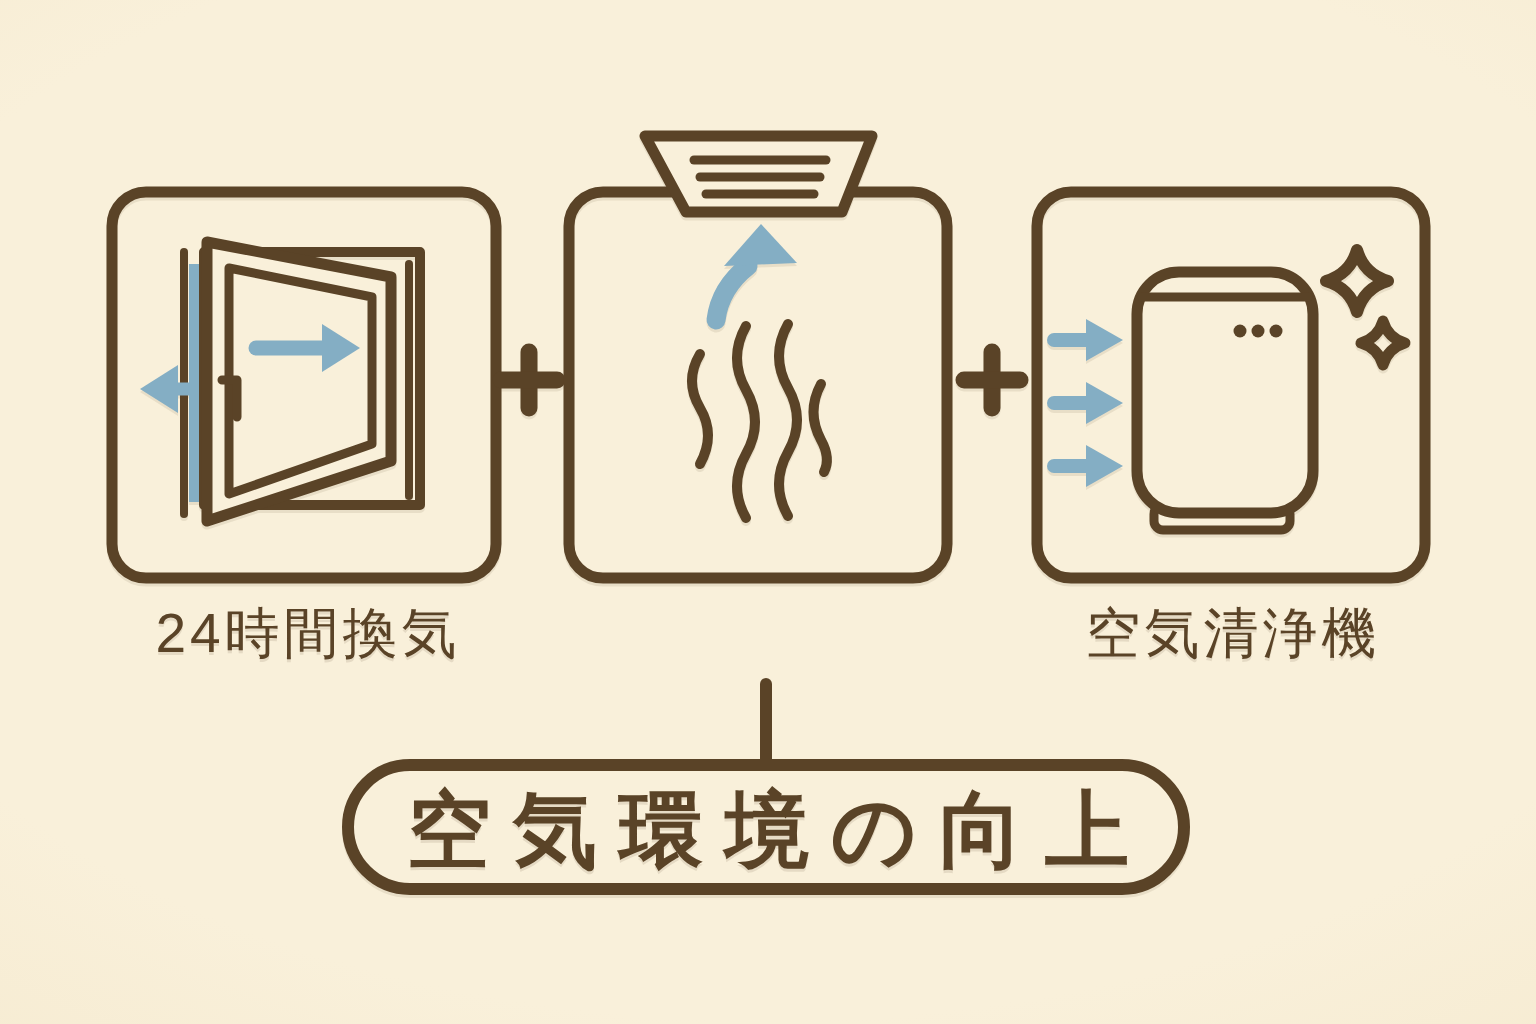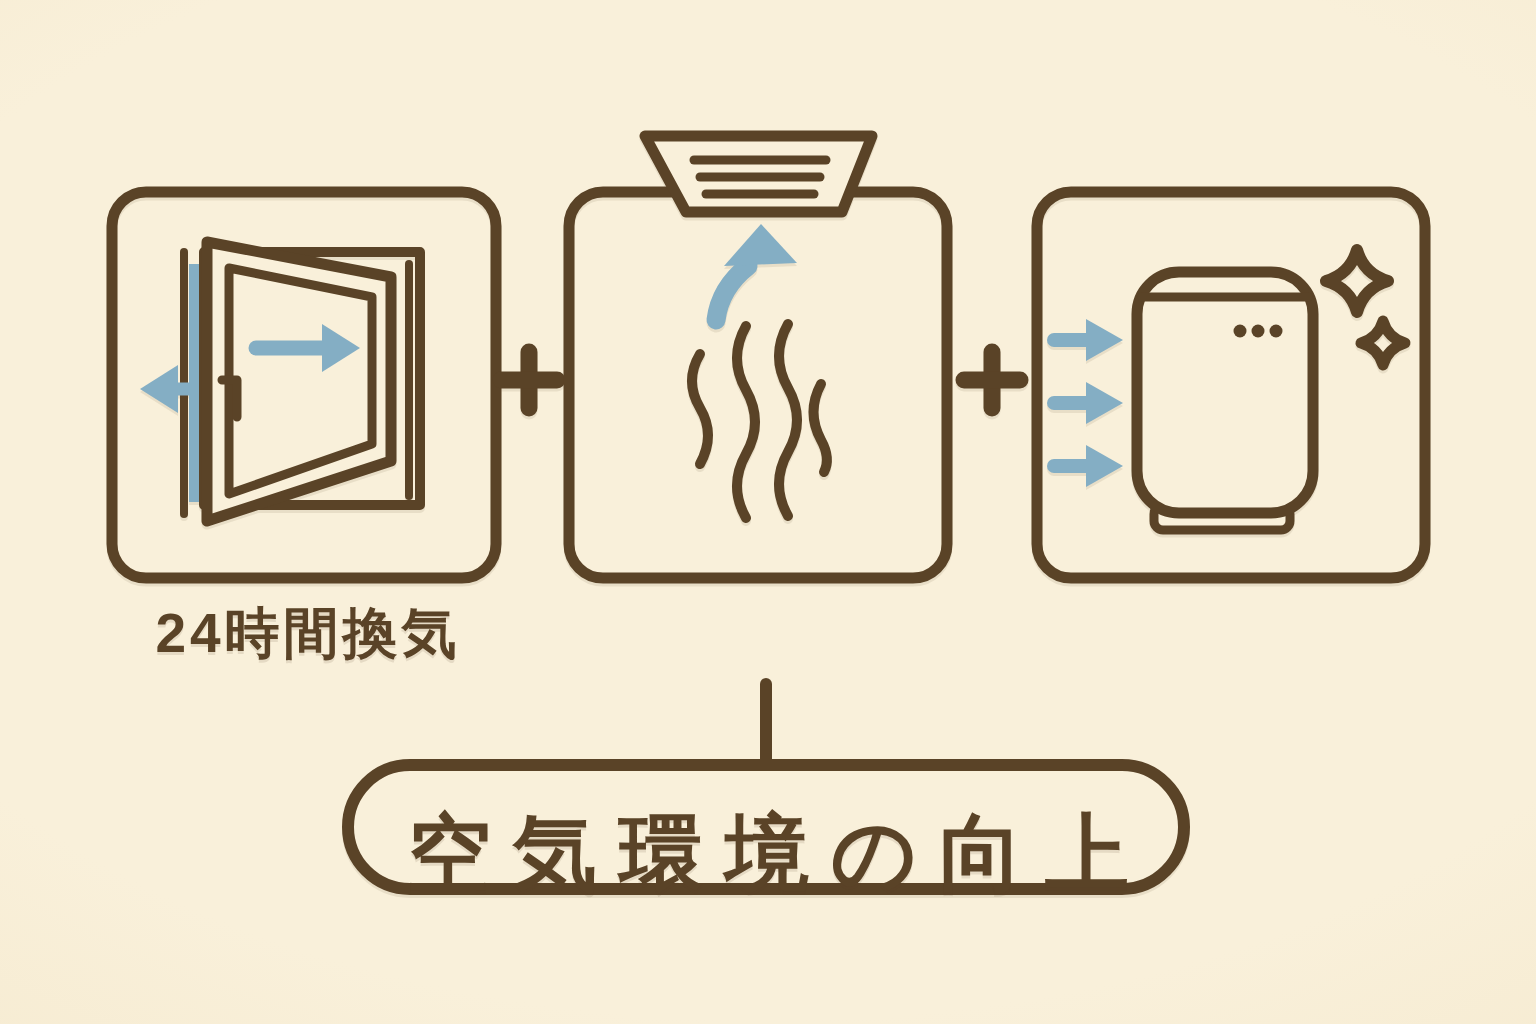--- a/index.html
+++ b/index.html
@@ -4,27 +4,27 @@
 <style>
   html,body{margin:0;padding:0;background:#efe3c6;}
   .canvas{
     position:relative;width:1536px;height:1024px;overflow:hidden;
     background:radial-gradient(ellipse 120% 105% at 50% 45%, #f9f0da 52%, #f4e8cc 85%, #efe1c2 100%);
     font-family:"Liberation Sans",sans-serif;
   }
   .art{position:absolute;left:0;top:0;filter:drop-shadow(0 3px 0 rgba(90,67,39,0.10));}
   .label{
     position:absolute;top:601px;transform:translateX(-50%);
-    color:#5a4327;font-weight:700;font-size:55px;letter-spacing:4px;line-height:64px;
+    color:#5a4327;font-weight:400;font-size:55px;letter-spacing:4px;line-height:64px;
     white-space:nowrap;text-shadow:0 3px 0 rgba(90,67,39,0.12);
   }
   .pill-label{
     position:absolute;top:784px;transform:translateX(-50%);
     color:#5a4327;font-weight:700;font-size:84px;letter-spacing:22px;line-height:92px;
-    white-space:nowrap;text-shadow:0 3px 0 rgba(90,67,39,0.12);margin-top:23px;
+    white-space:nowrap;text-shadow:0 3px 0 rgba(90,67,39,0.12);
   }
 </style>
 </head>
 <body>
 
 <div class="canvas">
 
   <svg class="art" width="1536" height="1024" viewBox="0 0 1536 1024">
     <g stroke="#5a4327" fill="none" stroke-linecap="round" stroke-linejoin="round">
 
@@ -98,15 +98,16 @@
           <path d="M1383,321 Q1388,338 1405,343 Q1388,348 1383,365 Q1378,348 1361,343 Q1378,338 1383,321 Z" stroke-width="11"></path>
         </g>
       </g>
 
       <path d="M766,684 V764" stroke-width="12"></path>
       <rect x="348" y="765" width="836" height="124" rx="62" stroke-width="12" fill="#f9f0da"></rect>
     </g>
   </svg>
 
   <div class="label" style="left:308px">24時間換気</div>
+  <div class="label" style="left:1233px">空気清浄機</div>
   <div class="pill-label" style="left:779px">空気環境の向上</div>
 
 </div>
 
 </body></html>

